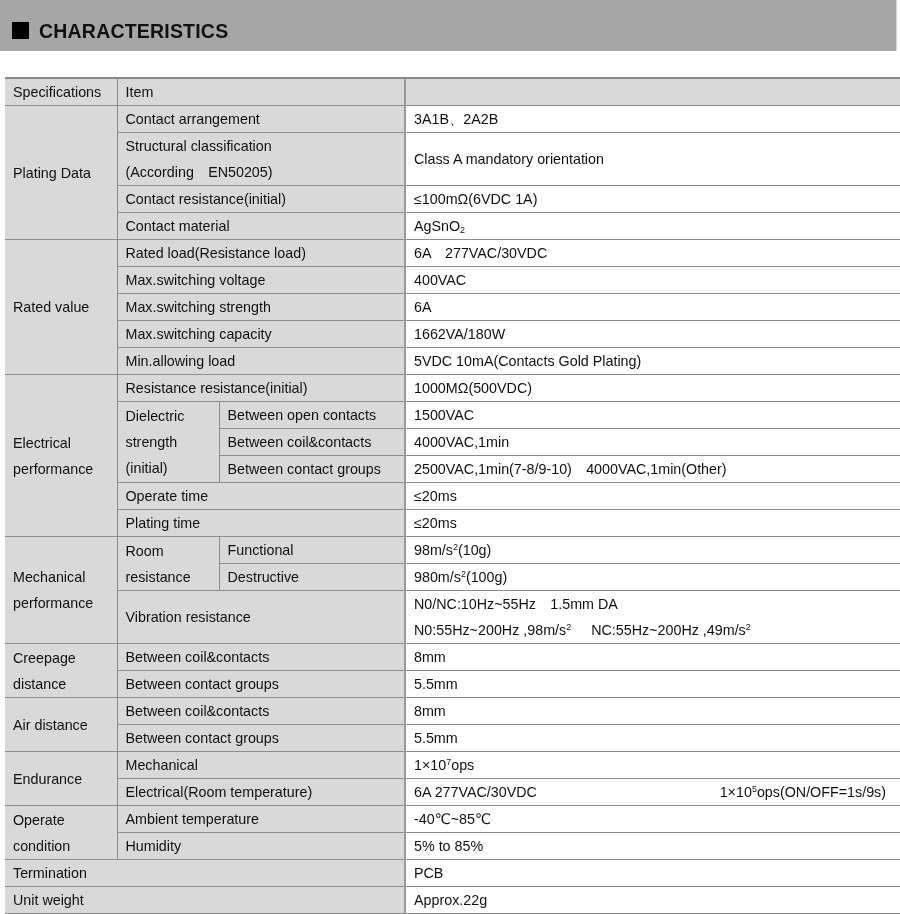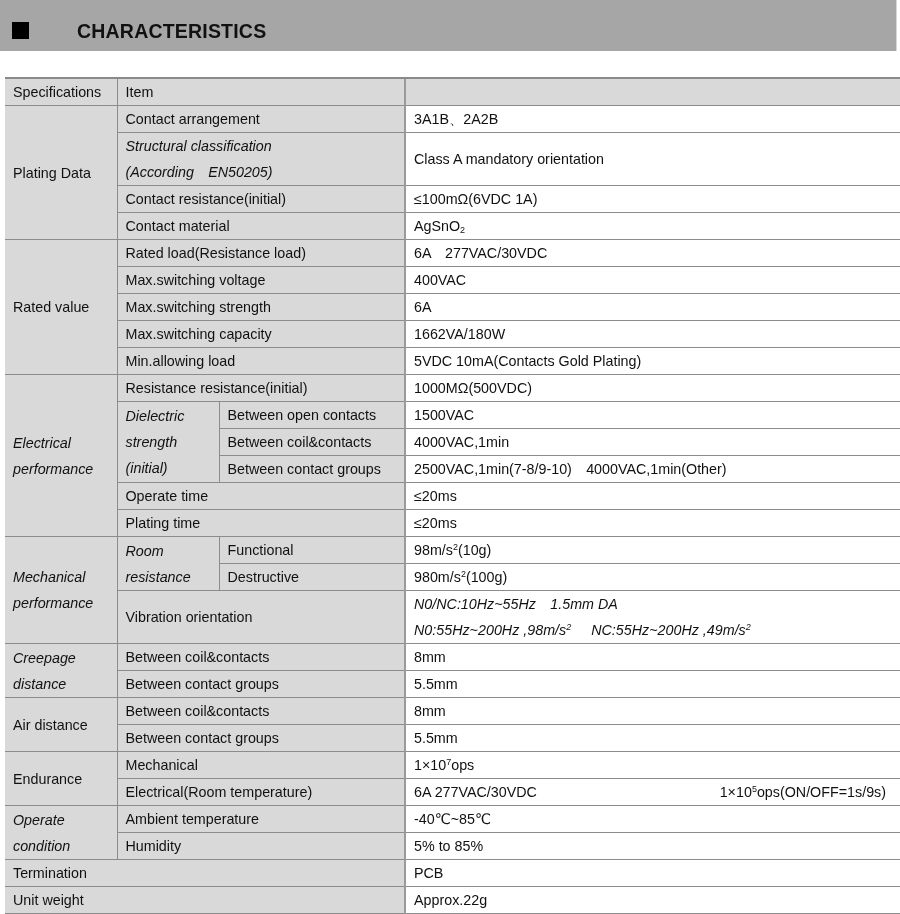--- a/index.html
+++ b/index.html
@@ -14,21 +14,20 @@
     border-right: 1px solid #d8d8d8;
   }
   .title-square {
     position: absolute; left: 12px; top: 22px; width: 17px; height: 17px;
     background: #000;
   }
   .title-text {
     position: absolute; left: 39px; top: 19px;
     font-size: 19.5px; font-weight: bold; letter-spacing: 0.2px; color: #111;
     line-height: 24px;
-    margin-left: 38px;
   }
   table.spec {
     position: absolute; left: 5px; top: 77px;
     width: 895px;
     border-collapse: collapse;
     table-layout: fixed;
     font-size: 14.3px;
   }
   table.spec td {
     border: 1px solid #8c8c8c;
@@ -42,21 +41,21 @@
   table.spec tr { height: 26px; }
   td.g { background: #d9d9d9; }
   td.w { background: #ffffff; margin-left: 28px; }
   table.spec tr:first-child td { border-top: 2px solid #8a8a8a; }
   table.spec td.first { border-left: none; margin-left: 37px; }
   table.spec td.last { border-right: none; }
   td.val { border-left: 2px solid #9a9a9a !important; }
   sup { font-size: 9px; vertical-align: 5px; line-height: 0; }
   sub { font-size: 9px; vertical-align: -2px; line-height: 0; }
   .split { display: flex; justify-content: space-between; padding-right: 14px; }
-  .ml { line-height: 26px; font-style: italic; }
+  .ml { line-height: 26px; }
 </style>
 </head>
 <body>
 
 <div class="title-bar">
   <div class="title-square"></div>
   <div class="title-text">CHARACTERISTICS</div>
 </div>
 
 <table class="spec">
@@ -162,21 +161,21 @@
       <div class="ml">resistance</div>
     </td>
     <td class="g">Functional</td>
     <td class="w val last"><span>98m/s</span><sup>2</sup><span>(10g)</span></td>
   </tr>
   <tr>
     <td class="g">Destructive</td>
     <td class="w val last"><span>980m/s</span><sup>2</sup><span>(100g)</span></td>
   </tr>
   <tr>
-    <td class="g" colspan="2" rowspan="2">Vibration orientation</td>
+    <td class="g" colspan="2" rowspan="2">Vibration resistance</td>
     <td class="w val last" rowspan="2">
       <div class="ml">N0/NC:10Hz~55Hz　1.5mm DA</div>
       <div class="ml"><span>N0:55Hz~200Hz ,98m/s</span><sup>2</sup><span style="display:inline-block;width:20px"></span><span>NC:55Hz~200Hz ,49m/s</span><sup>2</sup></div>
     </td>
   </tr>
   <tr></tr>
 
   <tr>
     <td class="g first" rowspan="2">
       <div class="ml">Creepage</div>

